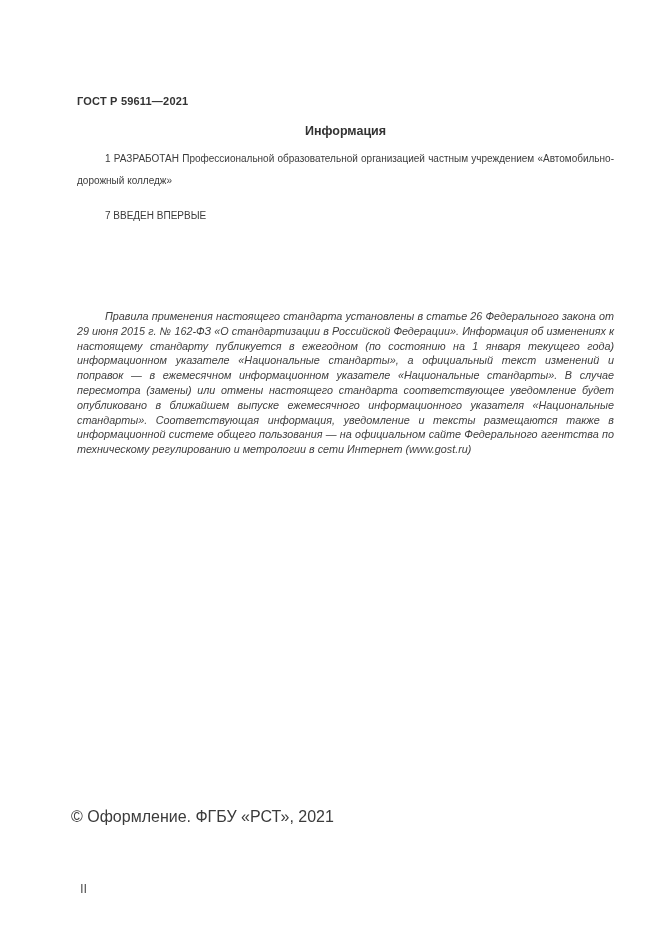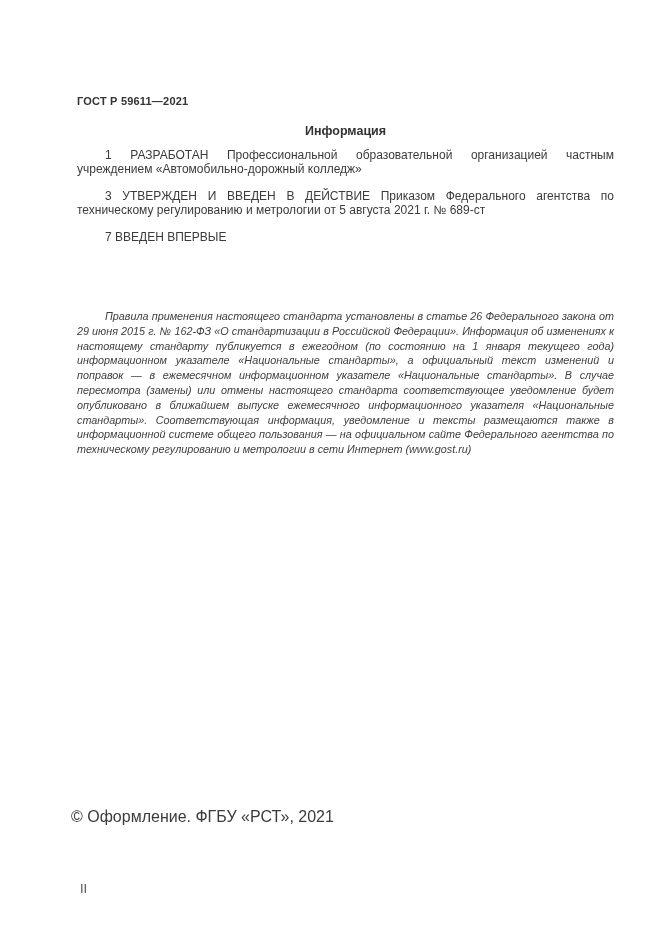--- a/index.html
+++ b/index.html
@@ -38,22 +38,22 @@
     color: #333333;
   }
   .preface-body {
     position: absolute;
     top: 112px;
     left: 77px;
     width: 537px;
   }
   .preface-body p {
     margin: 0 0 13px 0;
-    font-size: 12px;
-    line-height: 14px;
+    font-size: 10px;
+    line-height: 22px;
     text-align: justify;
     text-indent: 28px;
   }
   .legal-note {
     position: absolute;
     top: 273px;
     left: 77px;
     width: 537px;
     margin: 0;
     font-size: 10.8px;
@@ -95,21 +95,20 @@
 <body>
 
 <div class="page">
 
   <div class="doc-code">ГОСТ Р 59611—2021</div>
 
   <h1 class="section-title">Информация</h1>
 
   <div class="preface-body">
     <p>1 РАЗРАБОТАН Профессиональной образовательной организацией частным учреждением «Автомобильно-дорожный колледж»</p>
-    <p>3 УТВЕРЖДЕН И ВВЕДЕН В ДЕЙСТВИЕ Приказом Федерального агентства по техническому регулированию и метрологии от 5 августа 2021 г. № 689-ст</p>
     <p>7 ВВЕДЕН ВПЕРВЫЕ</p>
   </div>
 
   <p class="legal-note">Правила применения настоящего стандарта установлены в статье 26 Федерального закона от 29 июня 2015 г. № 162-ФЗ «О стандартизации в Российской Федерации». Информация об изменениях к настоящему стандарту публикуется в ежегодном (по состоянию на 1 января текущего года) информационном указателе «Национальные стандарты», а официальный текст изменений и поправок — в ежемесячном информационном указателе «Национальные стандарты». В случае пересмотра (замены) или отмены настоящего стандарта соответствующее уведомление будет опубликовано в ближайшем выпуске ежемесячного информационного указателя «Национальные стандарты». Соответствующая информация, уведомление и тексты размещаются также в информационной системе общего пользования — на официальном сайте Федерального агентства по техническому регулированию и метрологии в сети Интернет (www.gost.ru)</p>
 
   <div class="copyright-line">© Оформление. ФГБУ «РСТ», 2021</div>
 
 
   <div class="page-number">II</div>
 

